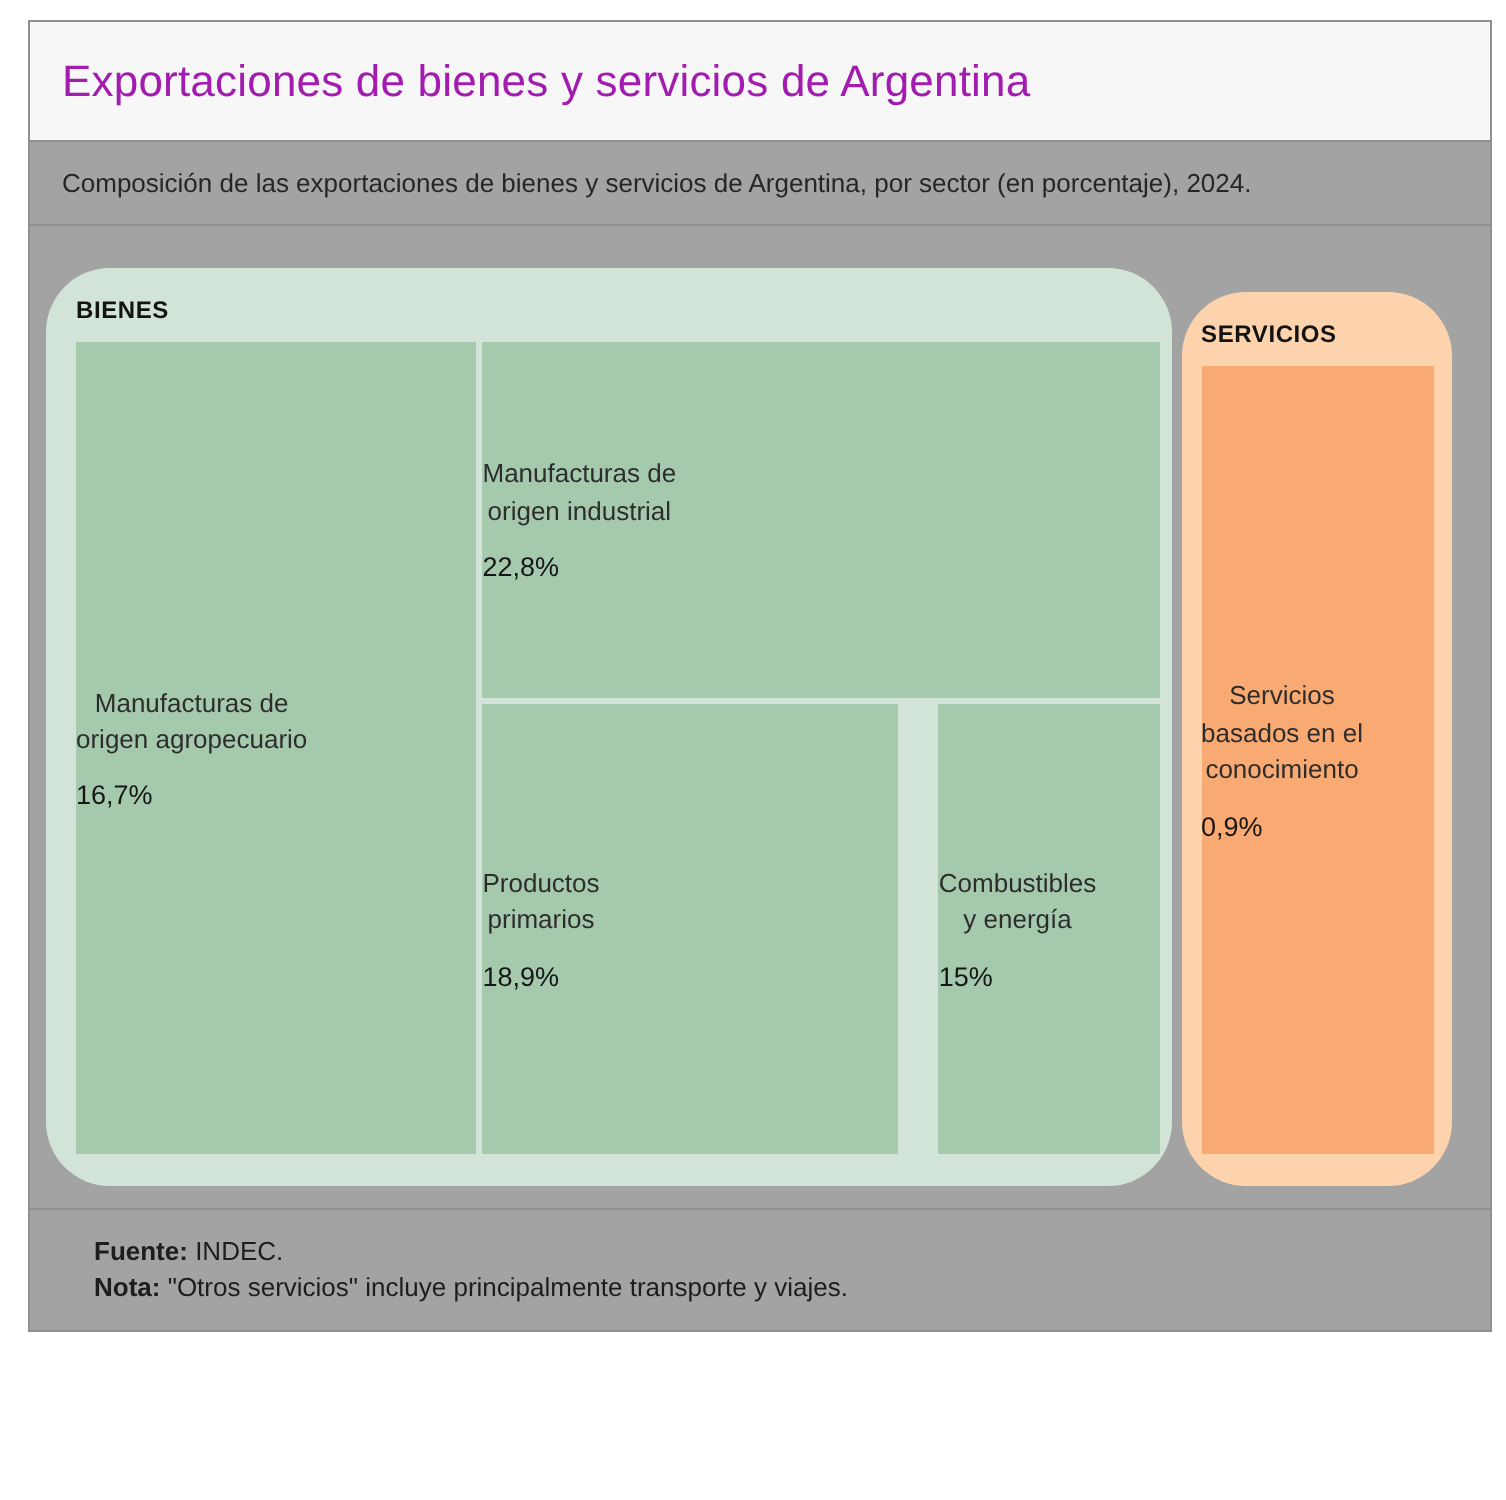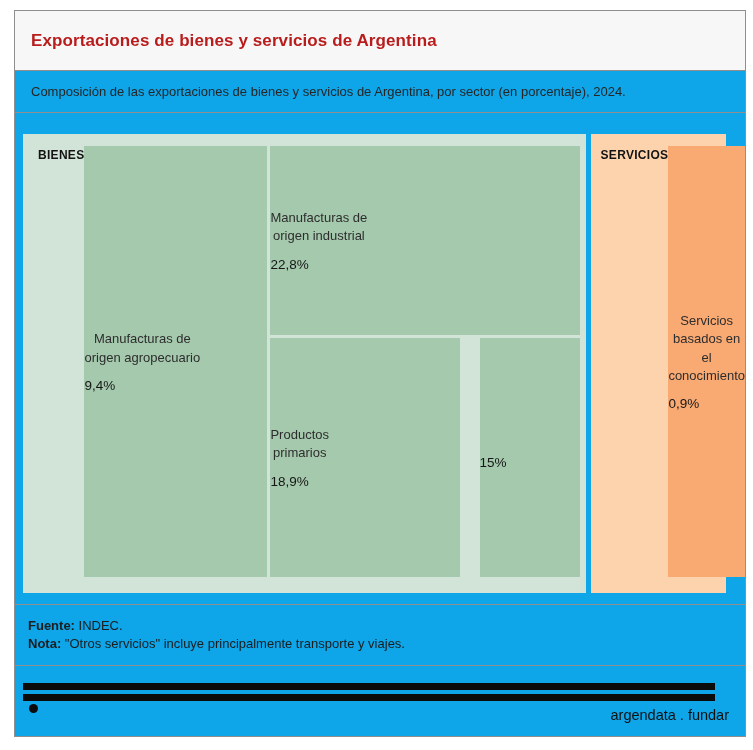--- a/index.html
+++ b/index.html
@@ -1,46 +1,46 @@
 <!DOCTYPE html>
 <html><head>
 <meta charset="utf-8">
 <style>
   * { box-sizing: border-box; margin: 0; padding: 0; }
   html, body { width: 753px; height: 750px; background: #ffffff; overflow: hidden; }
   body { font-family: "Liberation Sans", sans-serif; }
 
   .sheet { width: 732px; margin: 10px 0 0 14px; }
-  .box { border: 1px solid #8f8f8f; background: #0ea5e9; }
+  .box { border: 1px solid #8f8f8f; background: #a3a3a3; }
   .box + .box { margin-top: -1px; }
 
   .title-box { height: 61px; background: #f7f7f7; display: flex; align-items: center; padding: 0 16px; }
-  .title-box h1 { font-size: 17px; font-weight: 700; color: #b91c1c; letter-spacing: 0.1px; }
+  .title-box h1 { font-size: 22px; font-weight: 400; color: #a21caf; letter-spacing: 0.1px; }
 
   .subtitle-box { height: 43px; display: flex; align-items: center; padding: 0 16px; }
   .subtitle-box p { font-size: 13px; color: #262626; }
 
   .chart-box { height: 493px; padding: 21px 19px 11px 8px; }
   .treemap { display: flex; gap: 5px; height: 100%; }
-  .group { display: flex; flex-direction: row; flex-basis: 0; min-width: 0; flex-shrink: 1; }
+  .group { display: flex; flex-direction: column; flex-basis: 0; min-width: 0; flex-shrink: 1; border-radius: 32px; }
   .group-bienes { padding: 12px 6px 16px 15px; }
-  .group-servicios { padding: 12px 9px 16px 10px; }
+  .group-servicios { padding: 12px 9px 16px 10px; margin-top: 12px; }
   .group-label { font-size: 12px; font-weight: 700; color: #131313; letter-spacing: 0.3px; margin: 2px 0 9px 0; }
 
   .cells-row { flex: 1; display: flex; gap: 3px; min-height: 0; }
   .cells-col { flex: 1; display: flex; flex-direction: column; gap: 3px; min-height: 0; }
   .subcol { display: flex; flex-direction: column; gap: 3px; flex-basis: 0; min-width: 0; }
   .subrow { display: flex; gap: 20px; flex-basis: 0; min-height: 0; }
 
   .cell { display: flex; flex-direction: column; align-items: flex-start; justify-content: center;
           text-align: center; flex-basis: 0; min-width: 0; min-height: 0; overflow: hidden; }
   .cell-label { font-size: 13px; color: #2d2d2d; line-height: 1.42; }
   .cell-value { font-size: 13.5px; font-weight: 400; color: #161616; margin-top: 11px; }
 
-  .notes-box { height: 62px; padding: 12px 16px 0 13px; font-size: 13px; color: #1d1d1d; line-height: 1.42; }
+  .notes-box { height: 62px; padding: 12px 16px 0 32px; font-size: 13px; color: #1d1d1d; line-height: 1.42; }
   .notes-box .lbl { font-weight: 700; }
 
   .logo-box { height: 72px; padding: 17px 8px 0 8px; }
   .bar { height: 7px; background: #0c0c0c; width: calc(100% - 22px); }
   .bar + .bar { margin-top: 4px; }
   .logo-row { display: flex; justify-content: space-between; align-items: flex-start; }
   .dot { width: 9px; height: 9px; border-radius: 50%; background: #0c0c0c; margin: 3px 0 0 6px; }
   .brand { font-size: 14.5px; font-weight: 500; color: #111; margin: 6px 8px 0 0; }
 </style>
 </head>
@@ -58,34 +58,35 @@
 
   <section class="box chart-box">
     <div class="treemap">
 
       <div class="group group-bienes" style="flex-grow: 82.3; flex-shrink: 1; background-color: rgb(210, 228, 215);">
         <div class="group-label">BIENES</div>
         <div class="cells-row">
 
           <div class="cell" style="flex-grow: 30.6; flex-shrink: 1; background-color: rgb(165, 201, 173);">
             <div class="cell-label">Manufacturas de<br>origen agropecuario</div>
-            <div class="cell-value">9,4%</div>
+            <div class="cell-value">16,7%</div>
           </div>
 
           <div class="subcol" style="flex-grow: 51.7; flex-shrink: 1;">
             <div class="cell" style="flex-grow: 22.8; flex-shrink: 1; background-color: rgb(165, 201, 173);">
               <div class="cell-label">Manufacturas de<br>origen industrial</div>
               <div class="cell-value">22,8%</div>
             </div>
             <div class="subrow" style="flex-grow: 28.9; flex-shrink: 1;">
               <div class="cell" style="flex-grow: 18.9; flex-shrink: 1; background-color: rgb(165, 201, 173);">
                 <div class="cell-label">Productos<br>primarios</div>
                 <div class="cell-value">18,9%</div>
               </div>
               <div class="cell" style="flex-grow: 10; flex-shrink: 1; background-color: rgb(165, 201, 173);">
+                <div class="cell-label">Combustibles<br>y energía</div>
                 <div class="cell-value">15%</div>
               </div>
             </div>
           </div>
 
         </div>
       </div>
 
       <div class="group group-servicios" style="flex-grow: 17.7; flex-shrink: 1; background-color: rgb(253, 211, 174);">
         <div class="group-label">SERVICIOS</div>
@@ -102,22 +103,14 @@
 
   <section class="box notes-box">
     <div>
       <span class="lbl">Fuente:</span><span> INDEC.</span>
     </div>
     <div>
       <span class="lbl">Nota:</span><span> "Otros servicios" incluye principalmente transporte y viajes.</span>
     </div>
   </section>
 
-  <section class="box logo-box">
-    <div class="bar"></div>
-    <div class="bar"></div>
-    <div class="logo-row">
-      <div class="dot"></div>
-      <div class="brand">argendata . fundar</div>
-    </div>
-  </section>
 
 </div>
 
 </body></html>

